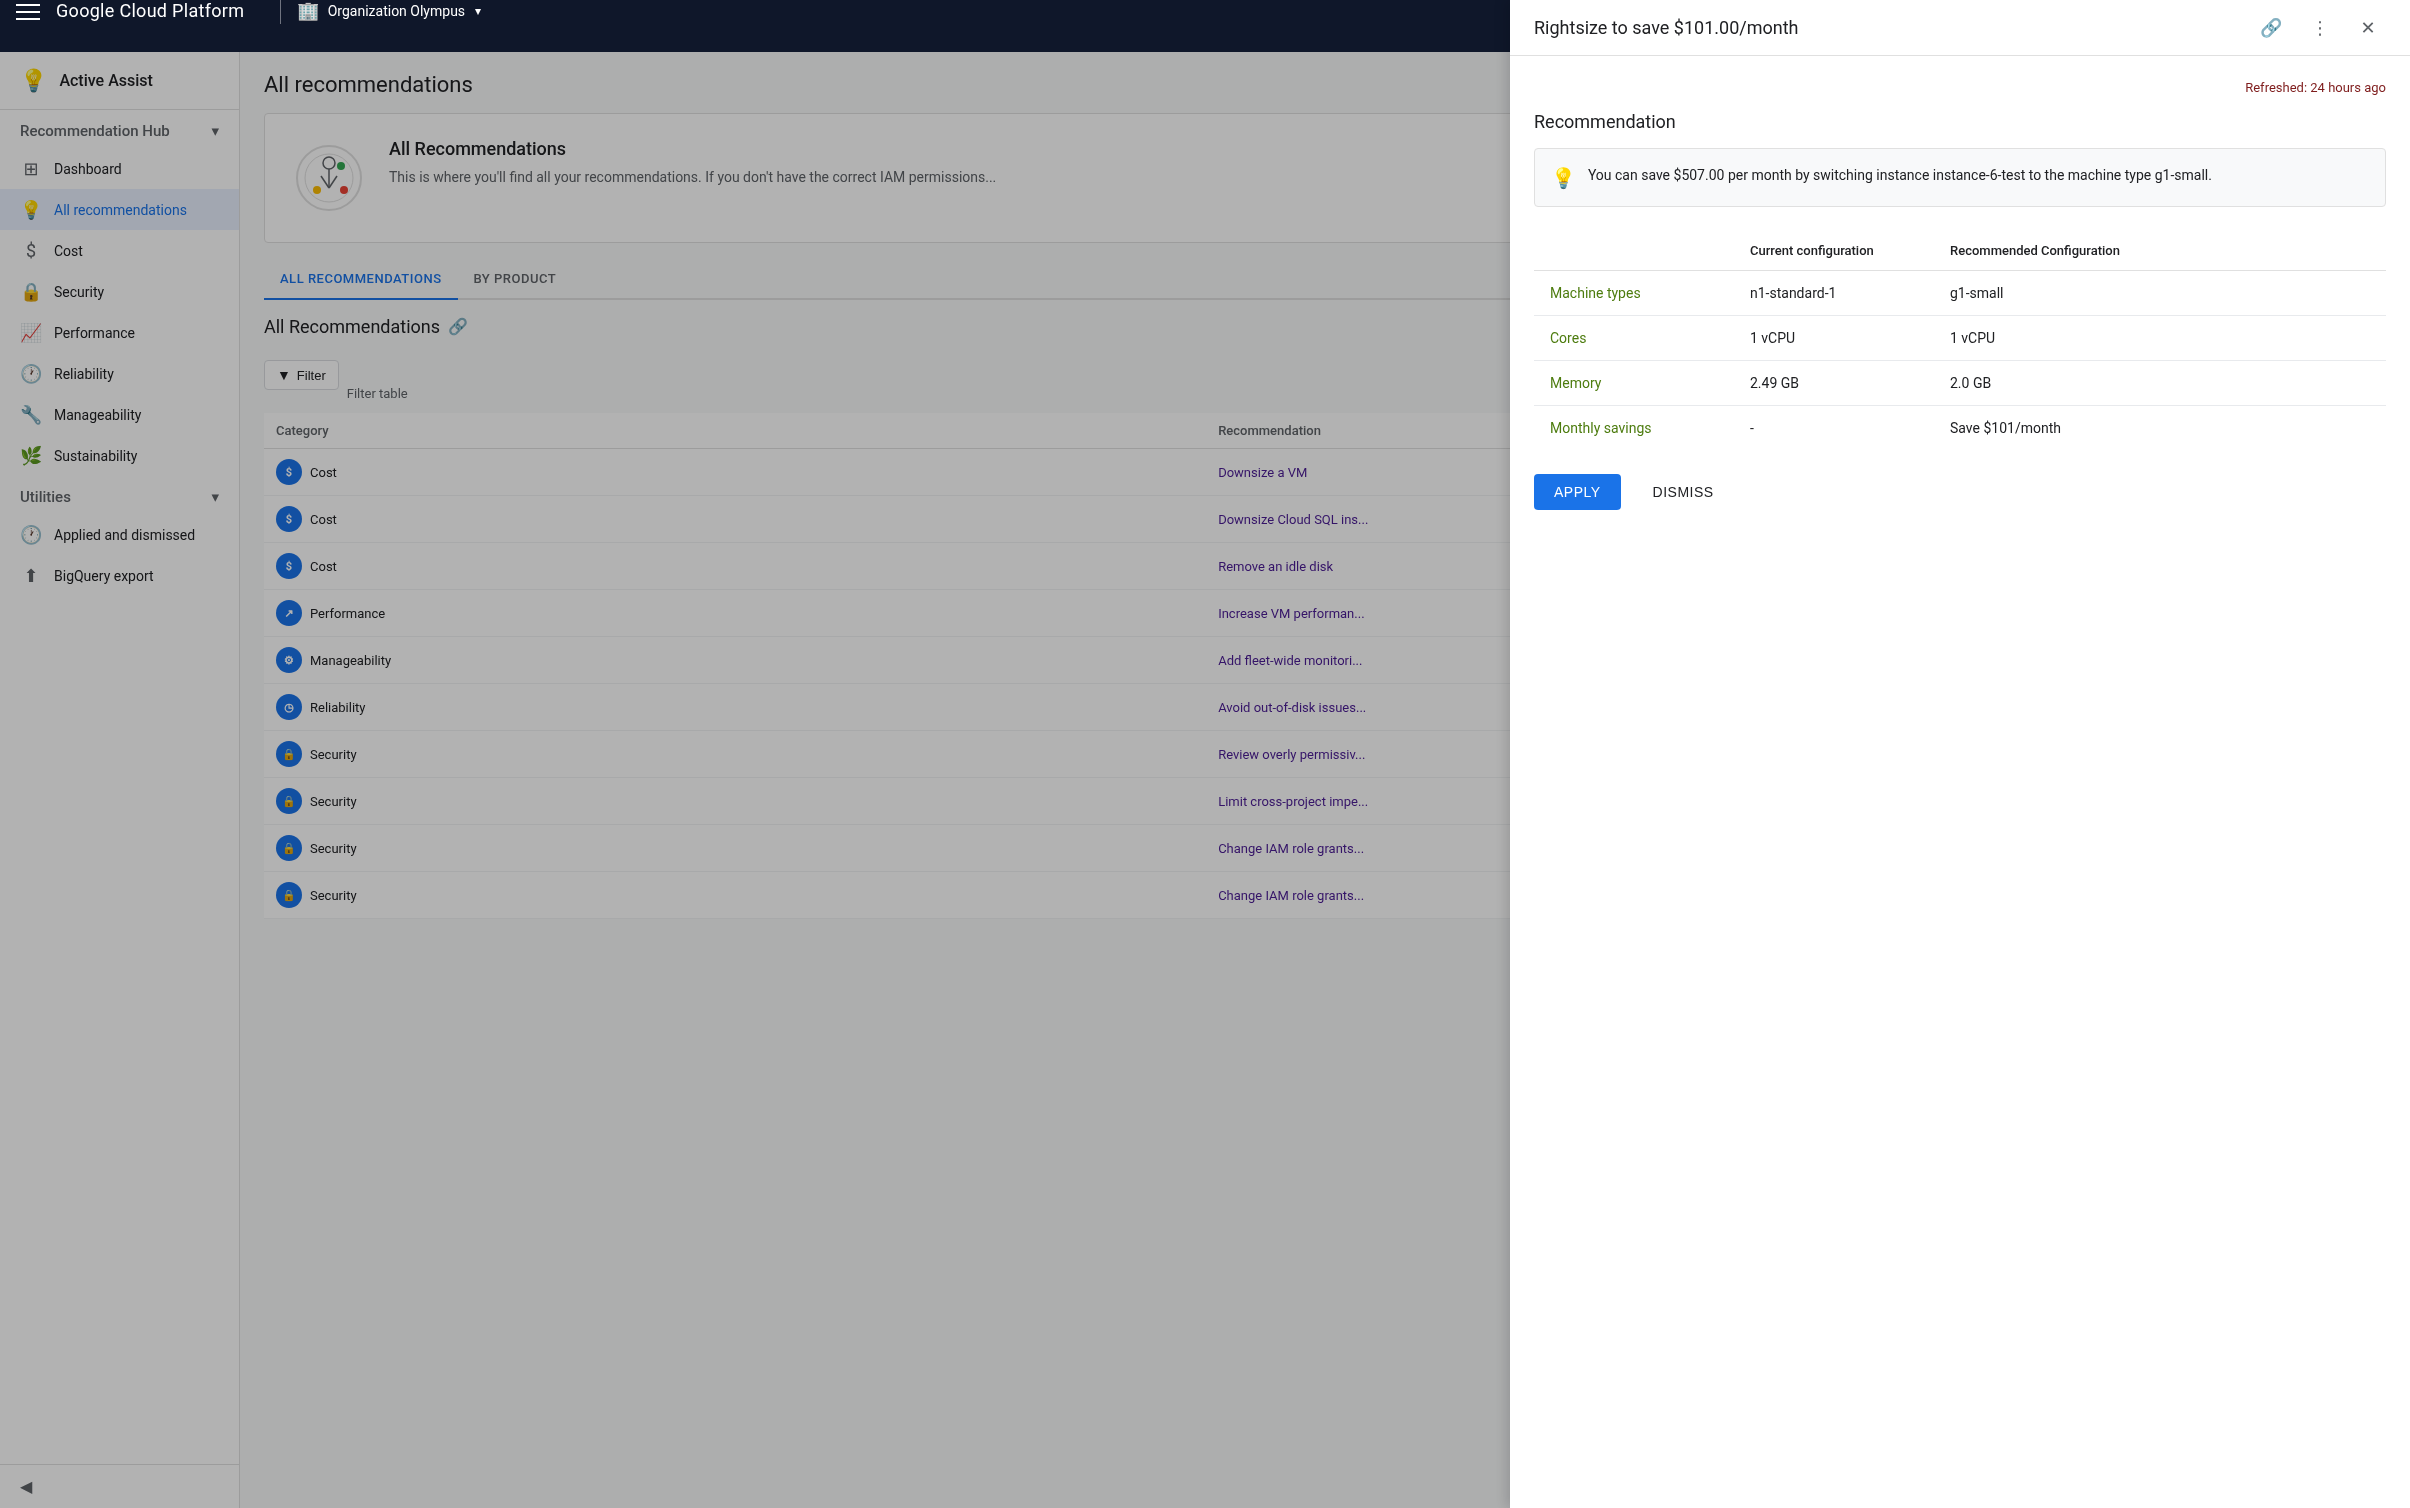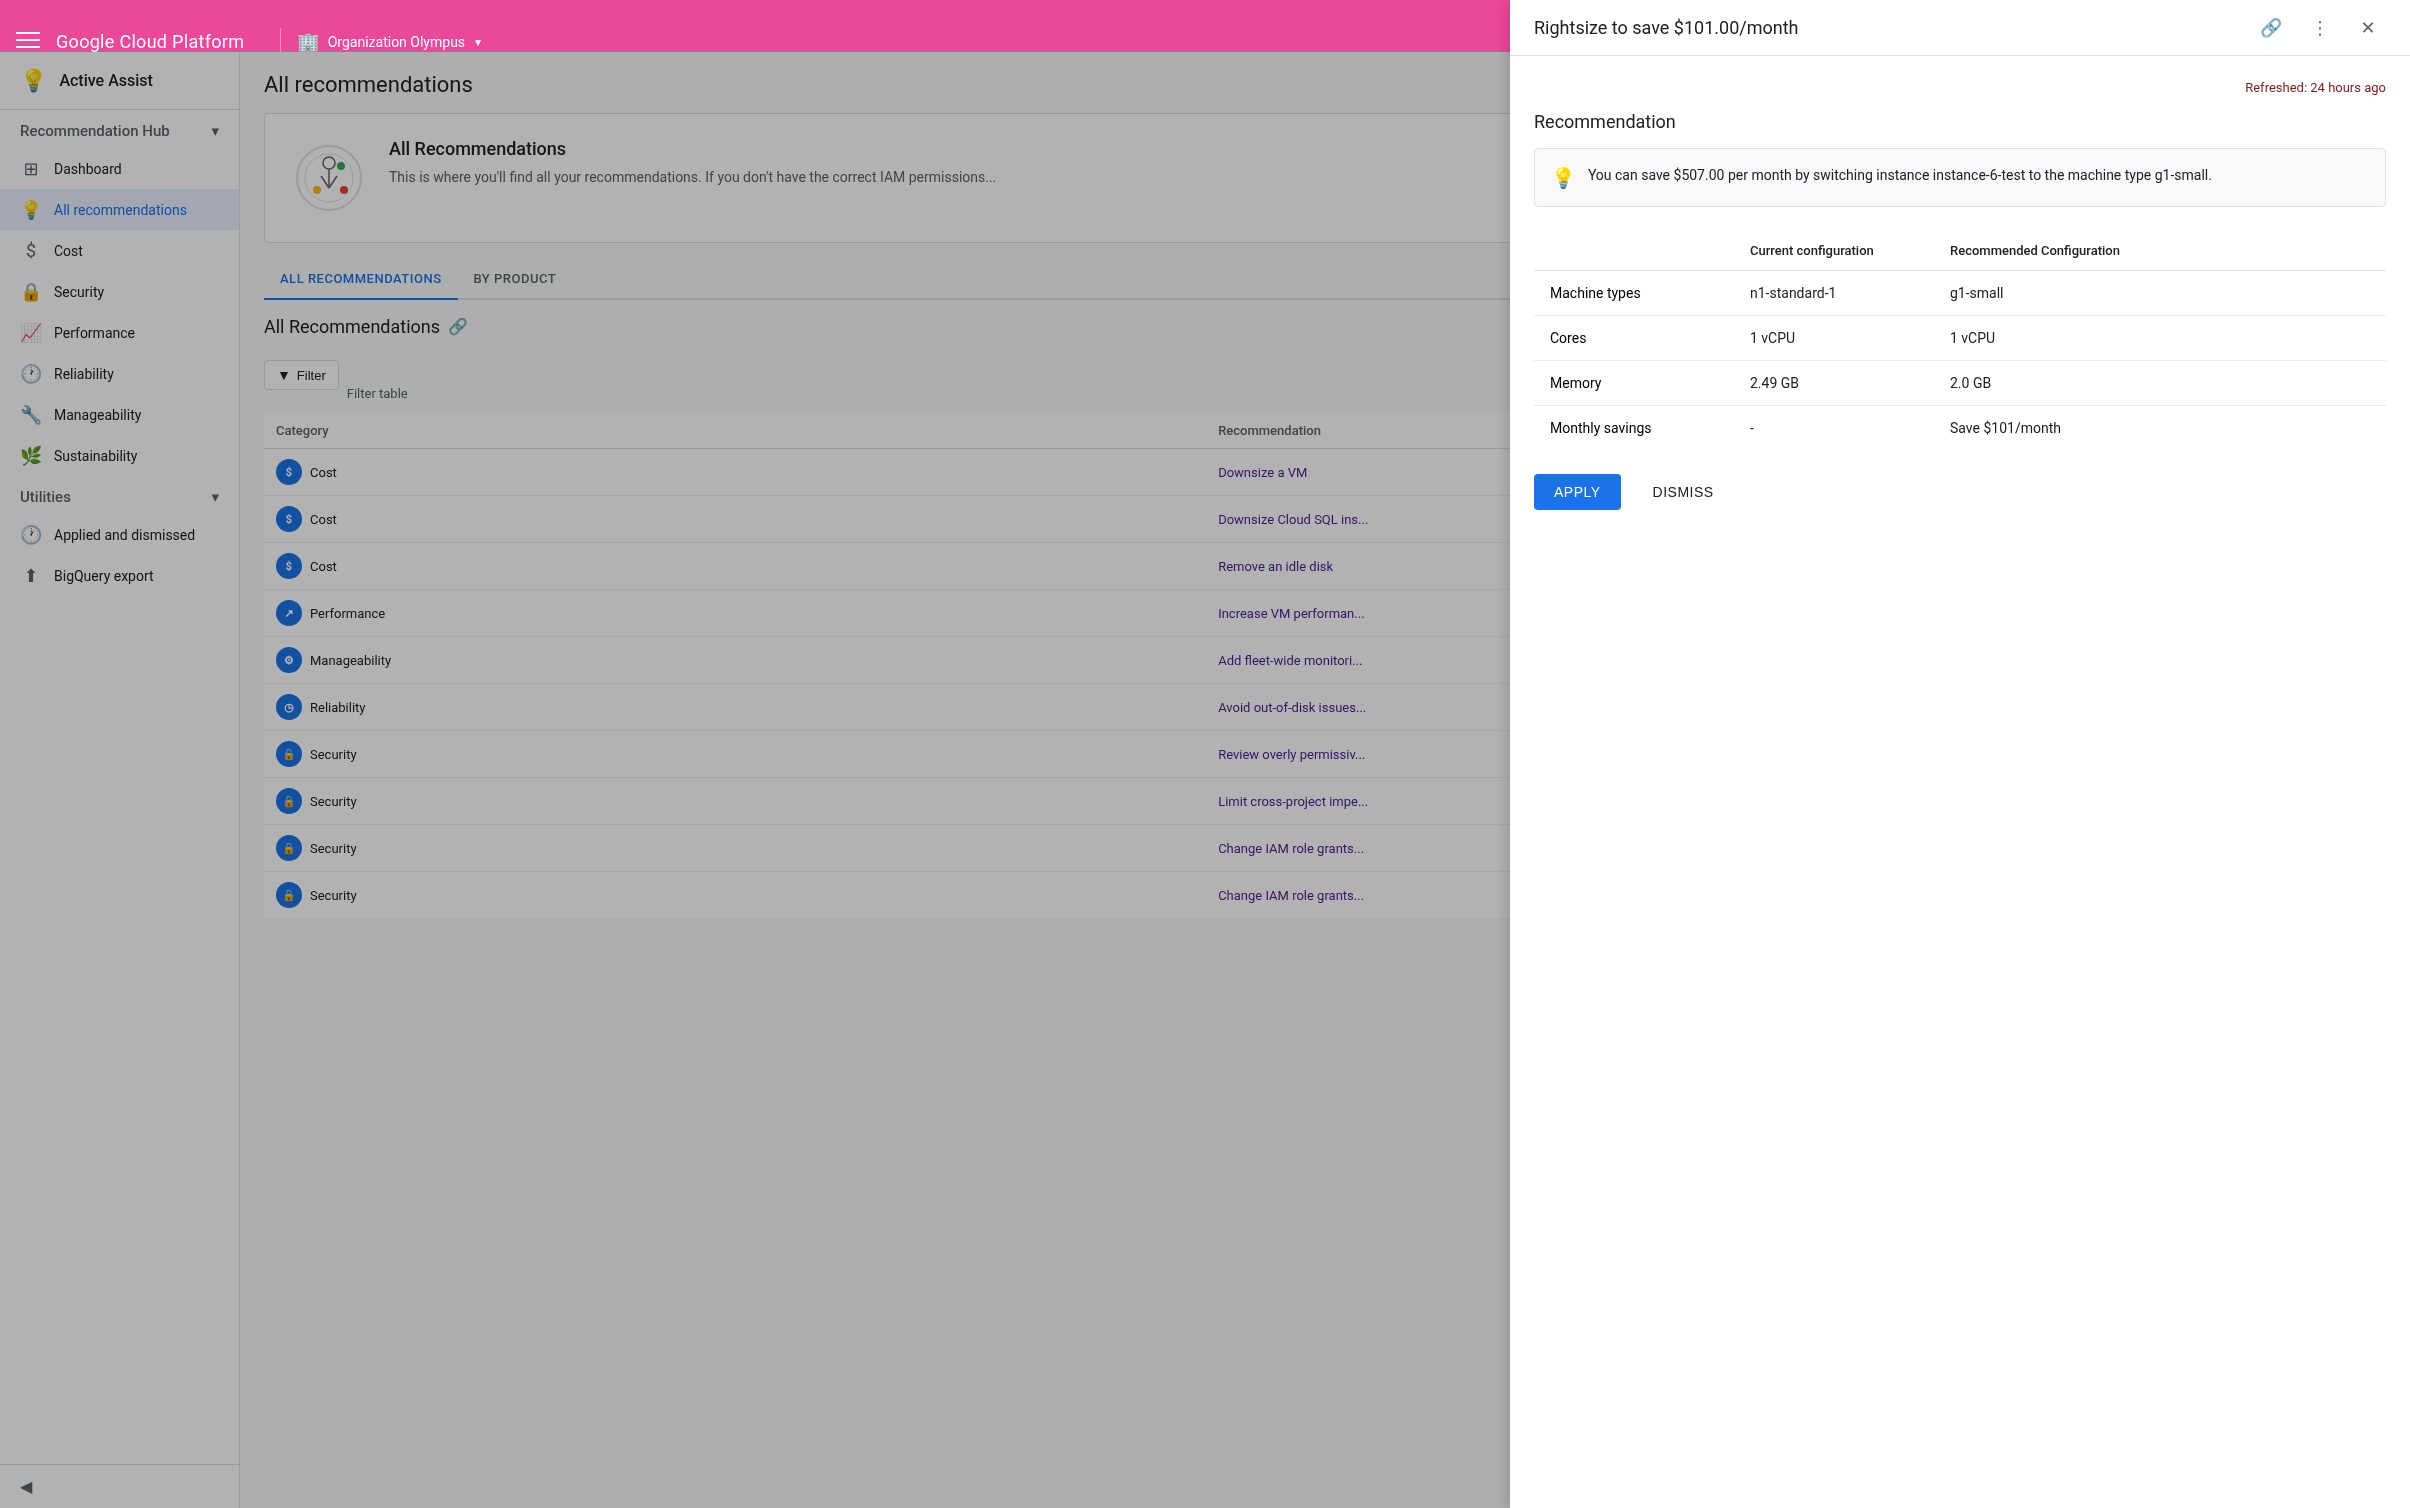--- a/index.html
+++ b/index.html
@@ -1,22 +1,22 @@
 <!DOCTYPE html>
 <html><head>
   <meta charset="utf-8">
   <style>
     * { box-sizing: border-box; margin: 0; padding: 0; }
     body { font-family: 'Roboto', Arial, sans-serif; font-size: 14px; color: #202124; background: #f8f9fa; display: flex; flex-direction: column; height: 100vh; overflow: hidden; }
 
     
     .topbar {
       display: flex;
-      align-items: flex-end;
-      background: #ec4899;
+      align-items: flex-start;
+      background: #0f172a;
       color: white;
       height: 52px;
       padding: 0 16px;
       flex-shrink: 0;
       z-index: 100;
     }
     .topbar-hamburger {
       width: 24px; height: 24px; cursor: pointer; margin-right: 16px;
       display: flex; flex-direction: column; justify-content: center; gap: 5px;
     }
@@ -200,21 +200,21 @@
       margin-bottom: 24px;
     }
     .info-box-icon { color: #fbbc04; font-size: 20px; flex-shrink: 0; margin-top: 1px; }
     .info-box-text { font-size: 14px; color: #202124; line-height: 1.5; }
 
     
     .config-table { width: 100%; border-collapse: collapse; margin-bottom: 24px; }
     .config-table th { text-align: left; padding: 12px 16px; font-size: 13px; font-weight: 500; color: #202124; border-bottom: 1px solid #e0e0e0; }
     .config-table td { padding: 14px 16px; font-size: 14px; color: #202124; border-bottom: 1px solid #e8eaed; }
     .config-table tr:last-child td { border-bottom: none; }
-    .config-table .col-label { color: #000000; font-weight: 400; width: 200px; }
+    .config-table .col-label { color: #4d7c0f; font-weight: 400; width: 200px; }
     .config-table .col-current { width: 200px; }
     .config-table .col-recommended { }
 
     
     .action-buttons { display: flex; gap: 12px; margin-top: 8px; }
     .btn-apply {
       background: #1a73e8;
       color: white;
       border: none;
       border-radius: 4px;

